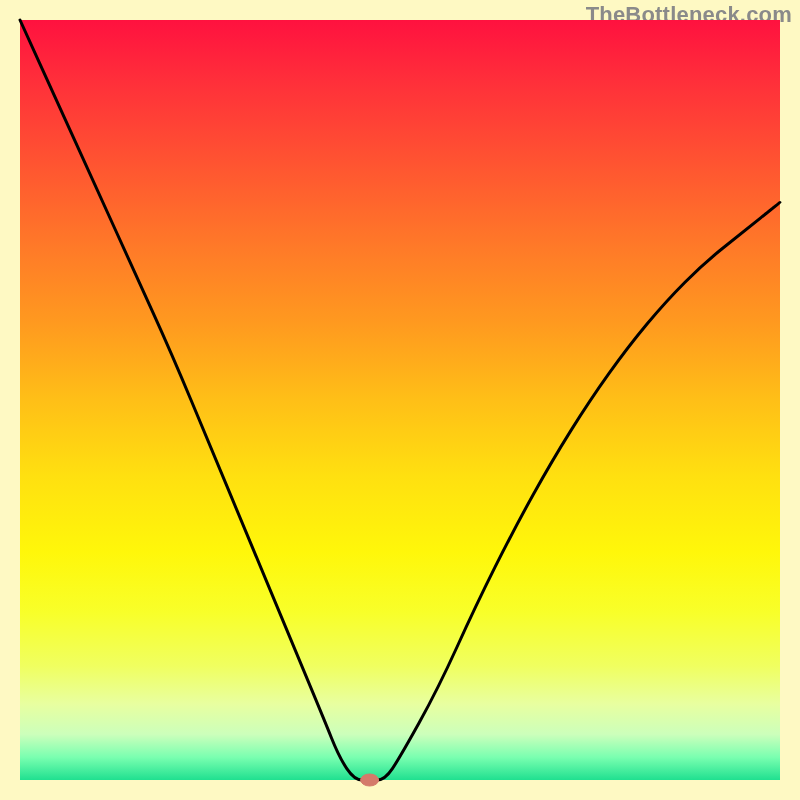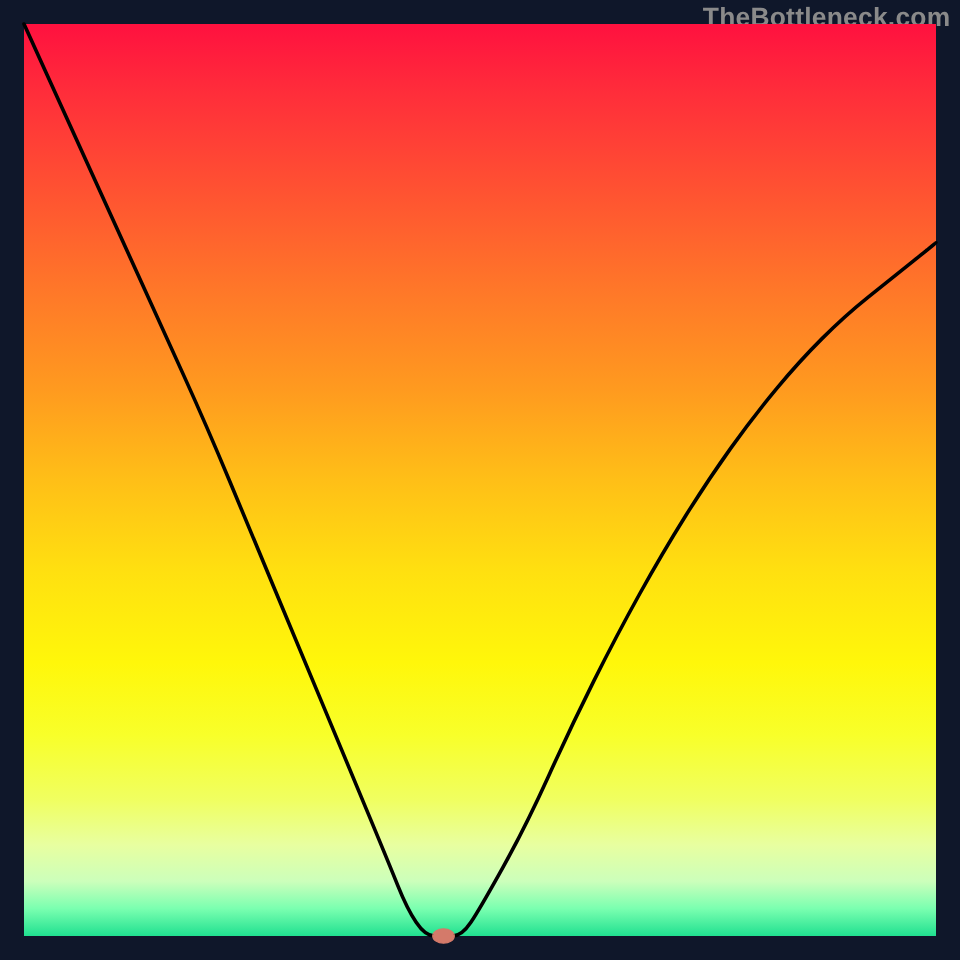--- a/index.html
+++ b/index.html
@@ -1,21 +1,21 @@
 <!DOCTYPE html>
 <html><head>
 <meta charset="utf-8">
 <style>
   * { margin: 0; padding: 0; box-sizing: border-box; }
   html, body { width: 800px; height: 800px; overflow: hidden; background: #000; }
   .frame {
     position: relative;
     width: 800px;
     height: 800px;
-    background: #0f172a;
+    background: #fef9c3;
   }
   .plot-area {
     position: absolute;
     left: 20px;
     top: 20px;
     width: 760px;
     height: 760px;
     background: linear-gradient(
       to bottom,
       #ff113f 0%,

